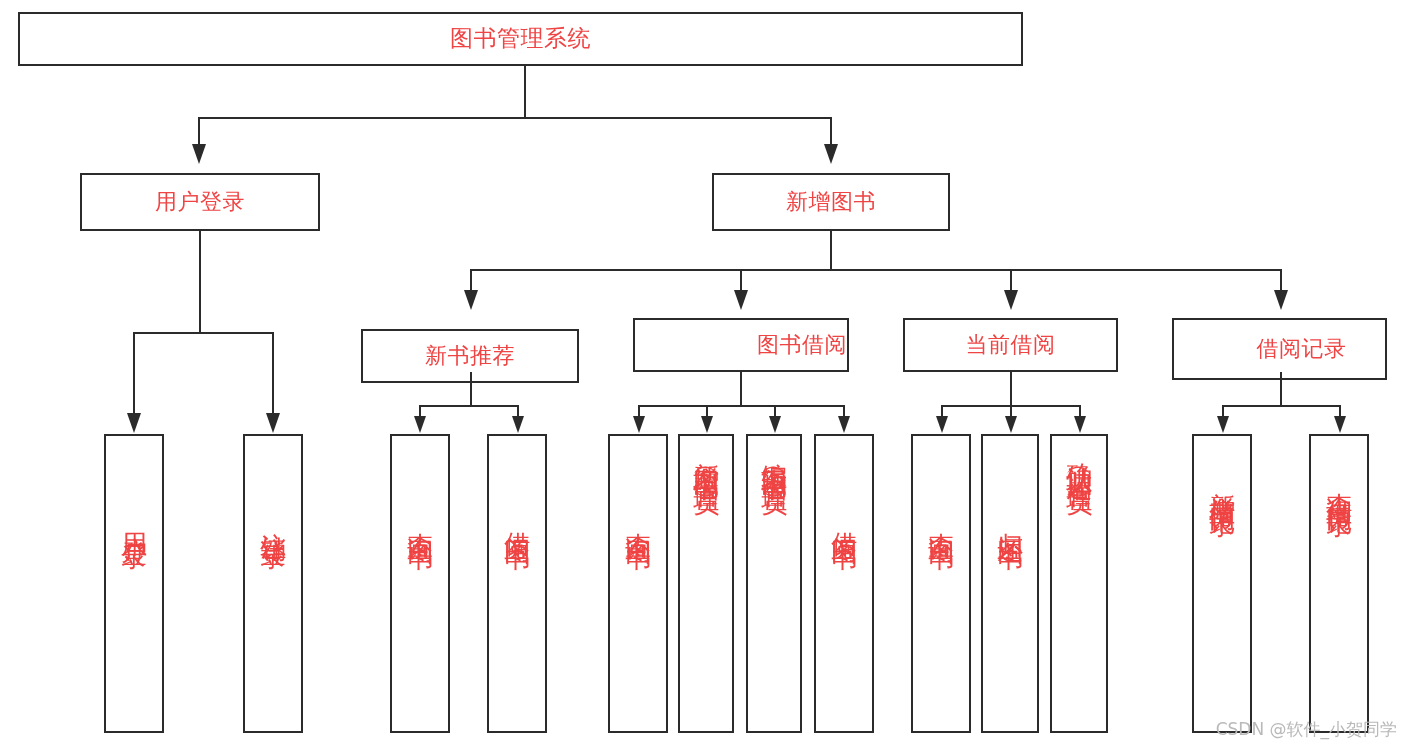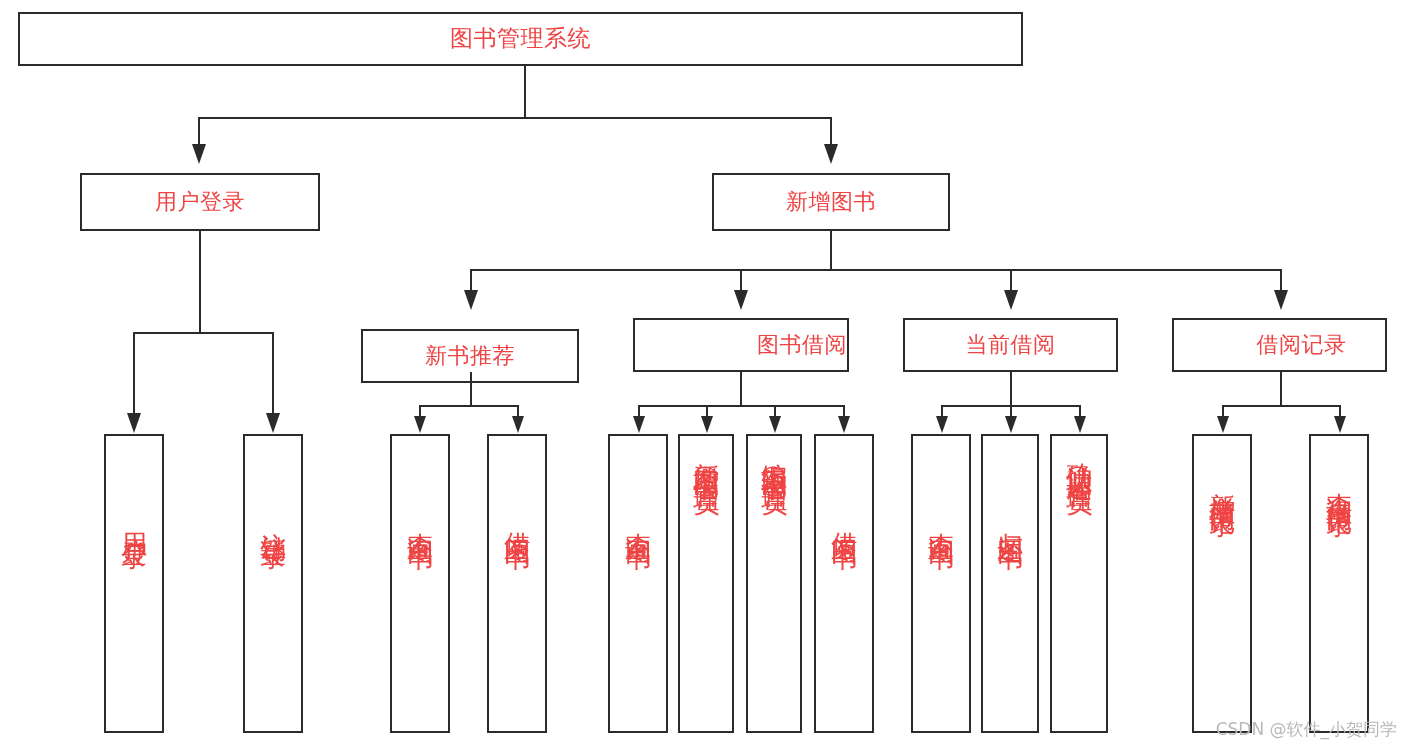--- a/index.html
+++ b/index.html
@@ -131,21 +131,21 @@
   </div>
 
   <div class="node h-node" id="n-borrow" style="left:633px; top:318px; width:216px; height:54px;justify-content:flex-end;">
     <span class="lbl">图书借阅</span>
   </div>
 
   <div class="node h-node" id="n-current" style="left:903px; top:318px; width:215px; height:54px;align-items:center;">
     <span class="lbl">当前借阅</span>
   </div>
 
-  <div class="node h-node" id="n-records" style="left:1172px; top:318px; width:215px; height:54px;padding-left:44px;">
+  <div class="node h-node" id="n-records" style="left:1172px; top:318px; width:215px; height:62px;padding-left:44px;">
     <span class="lbl">借阅记录</span>
   </div>
 
   <div class="vline" style="left:470px; top:372px; height:34px;"></div>
   <div class="hline" style="left:419px; top:405px; width:98px;"></div>
   <div class="vline" style="left:419px; top:405px; height:12px;"></div>
   <div class="arrow small" style="left:414px; top:416px;"></div>
   <div class="vline" style="left:517px; top:405px; height:12px;"></div>
   <div class="arrow small" style="left:512px; top:416px;"></div>
 

